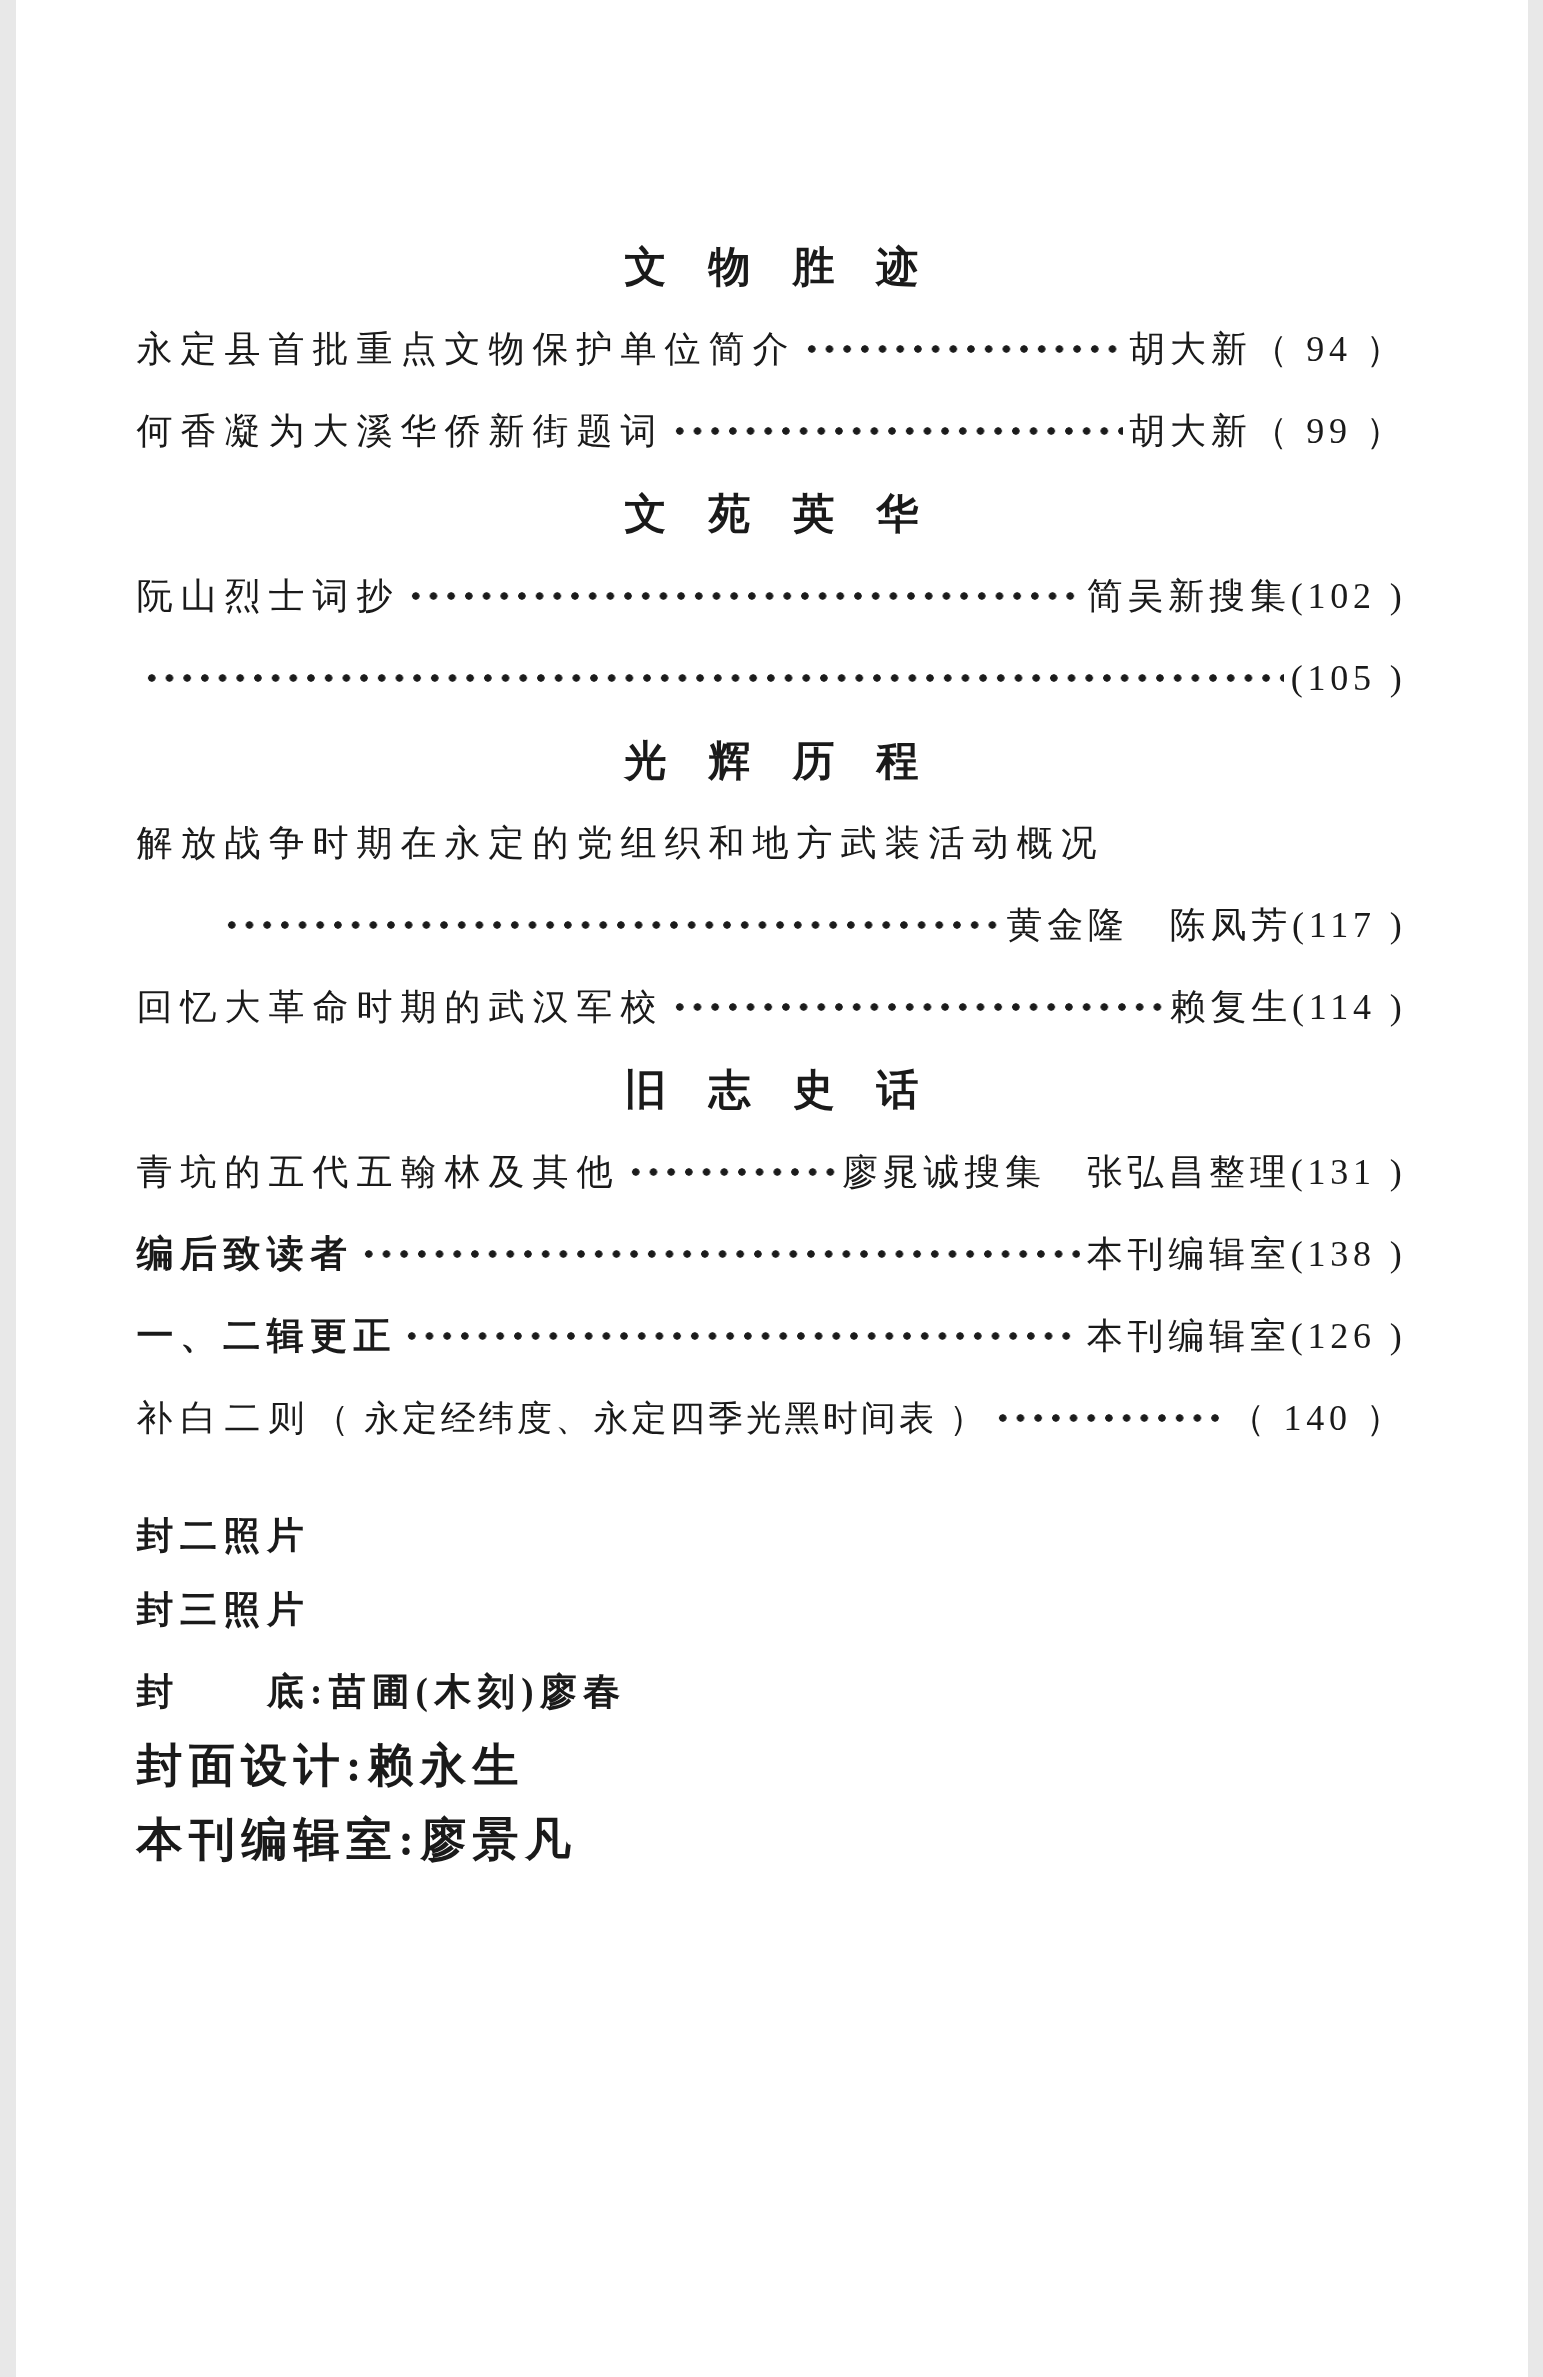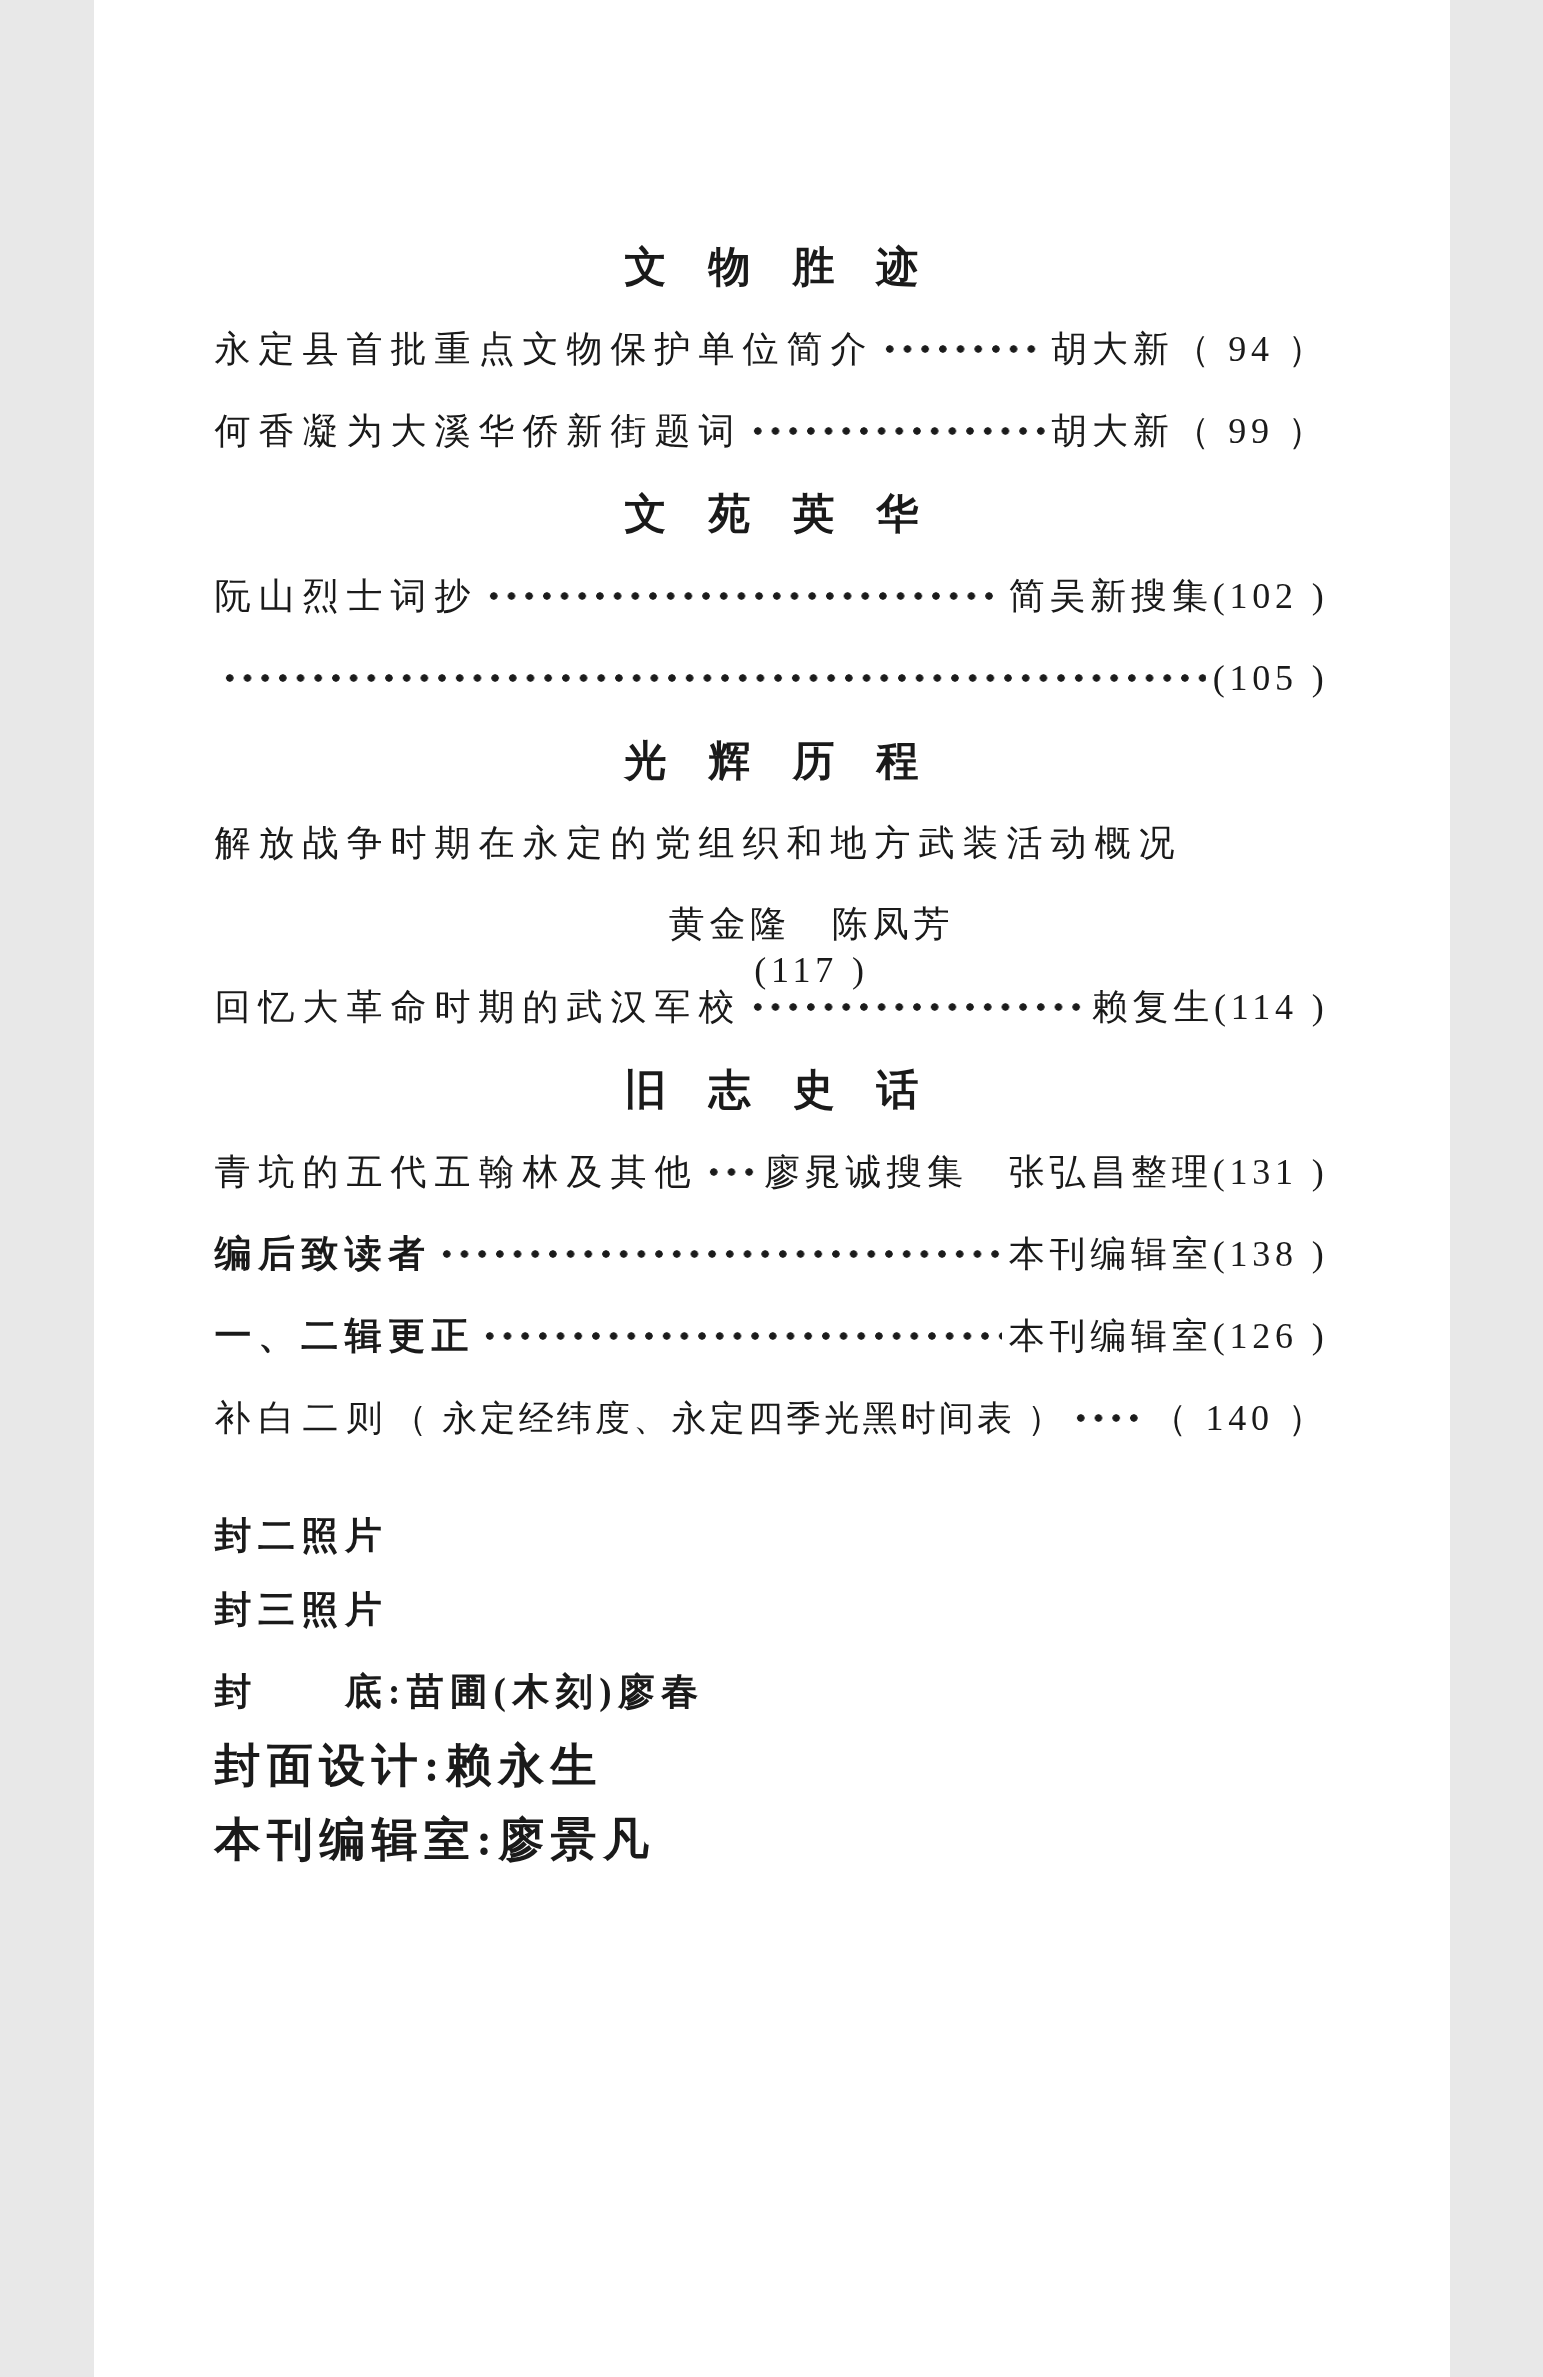--- a/index.html
+++ b/index.html
@@ -1,18 +1,18 @@
 <!DOCTYPE html>
 <html style="font-size:13px"><head>
 <meta charset="utf-8">
 <style>
   html,body{margin:0;padding:0;background:#e8e8e8;}
   .page{
     position:relative;
-    width:1356px;height:2377px;
+    width:1512px;height:2377px;
     margin:0 auto;
     background:#ffffff;
     color:#1a1a1a;
     font-family:"Liberation Serif","DejaVu Serif",serif;
     overflow:hidden;
   }
   .toc{
     padding:241px 121px 0 121px;
   }
   .heading{
@@ -59,21 +59,21 @@
     background-image:radial-gradient(circle 3.7px at 8.8px 50%, #1b1b1b 3.4px, transparent 4px);
     background-size:17.7px 50px;
     background-repeat:repeat-x;
     min-width:19.3px;
   }
   .ref{
     flex:0 0 auto;
     letter-spacing:4.8px;
     font-size:36px;
   }
-  .row.indent{ padding-left:80px;flex-direction:column; }
+  .row.indent{ padding-left:80px; }
   .backmatter{ padding:37px 121px 0 121px; }
   .bm-item{
     font-family:Liberation Serif, serif;
     font-weight:bold;
     font-size:37px;
     letter-spacing:6.4px;
     height:48px;
     line-height:48px;
     margin-bottom:26px;
     white-space:nowrap;

